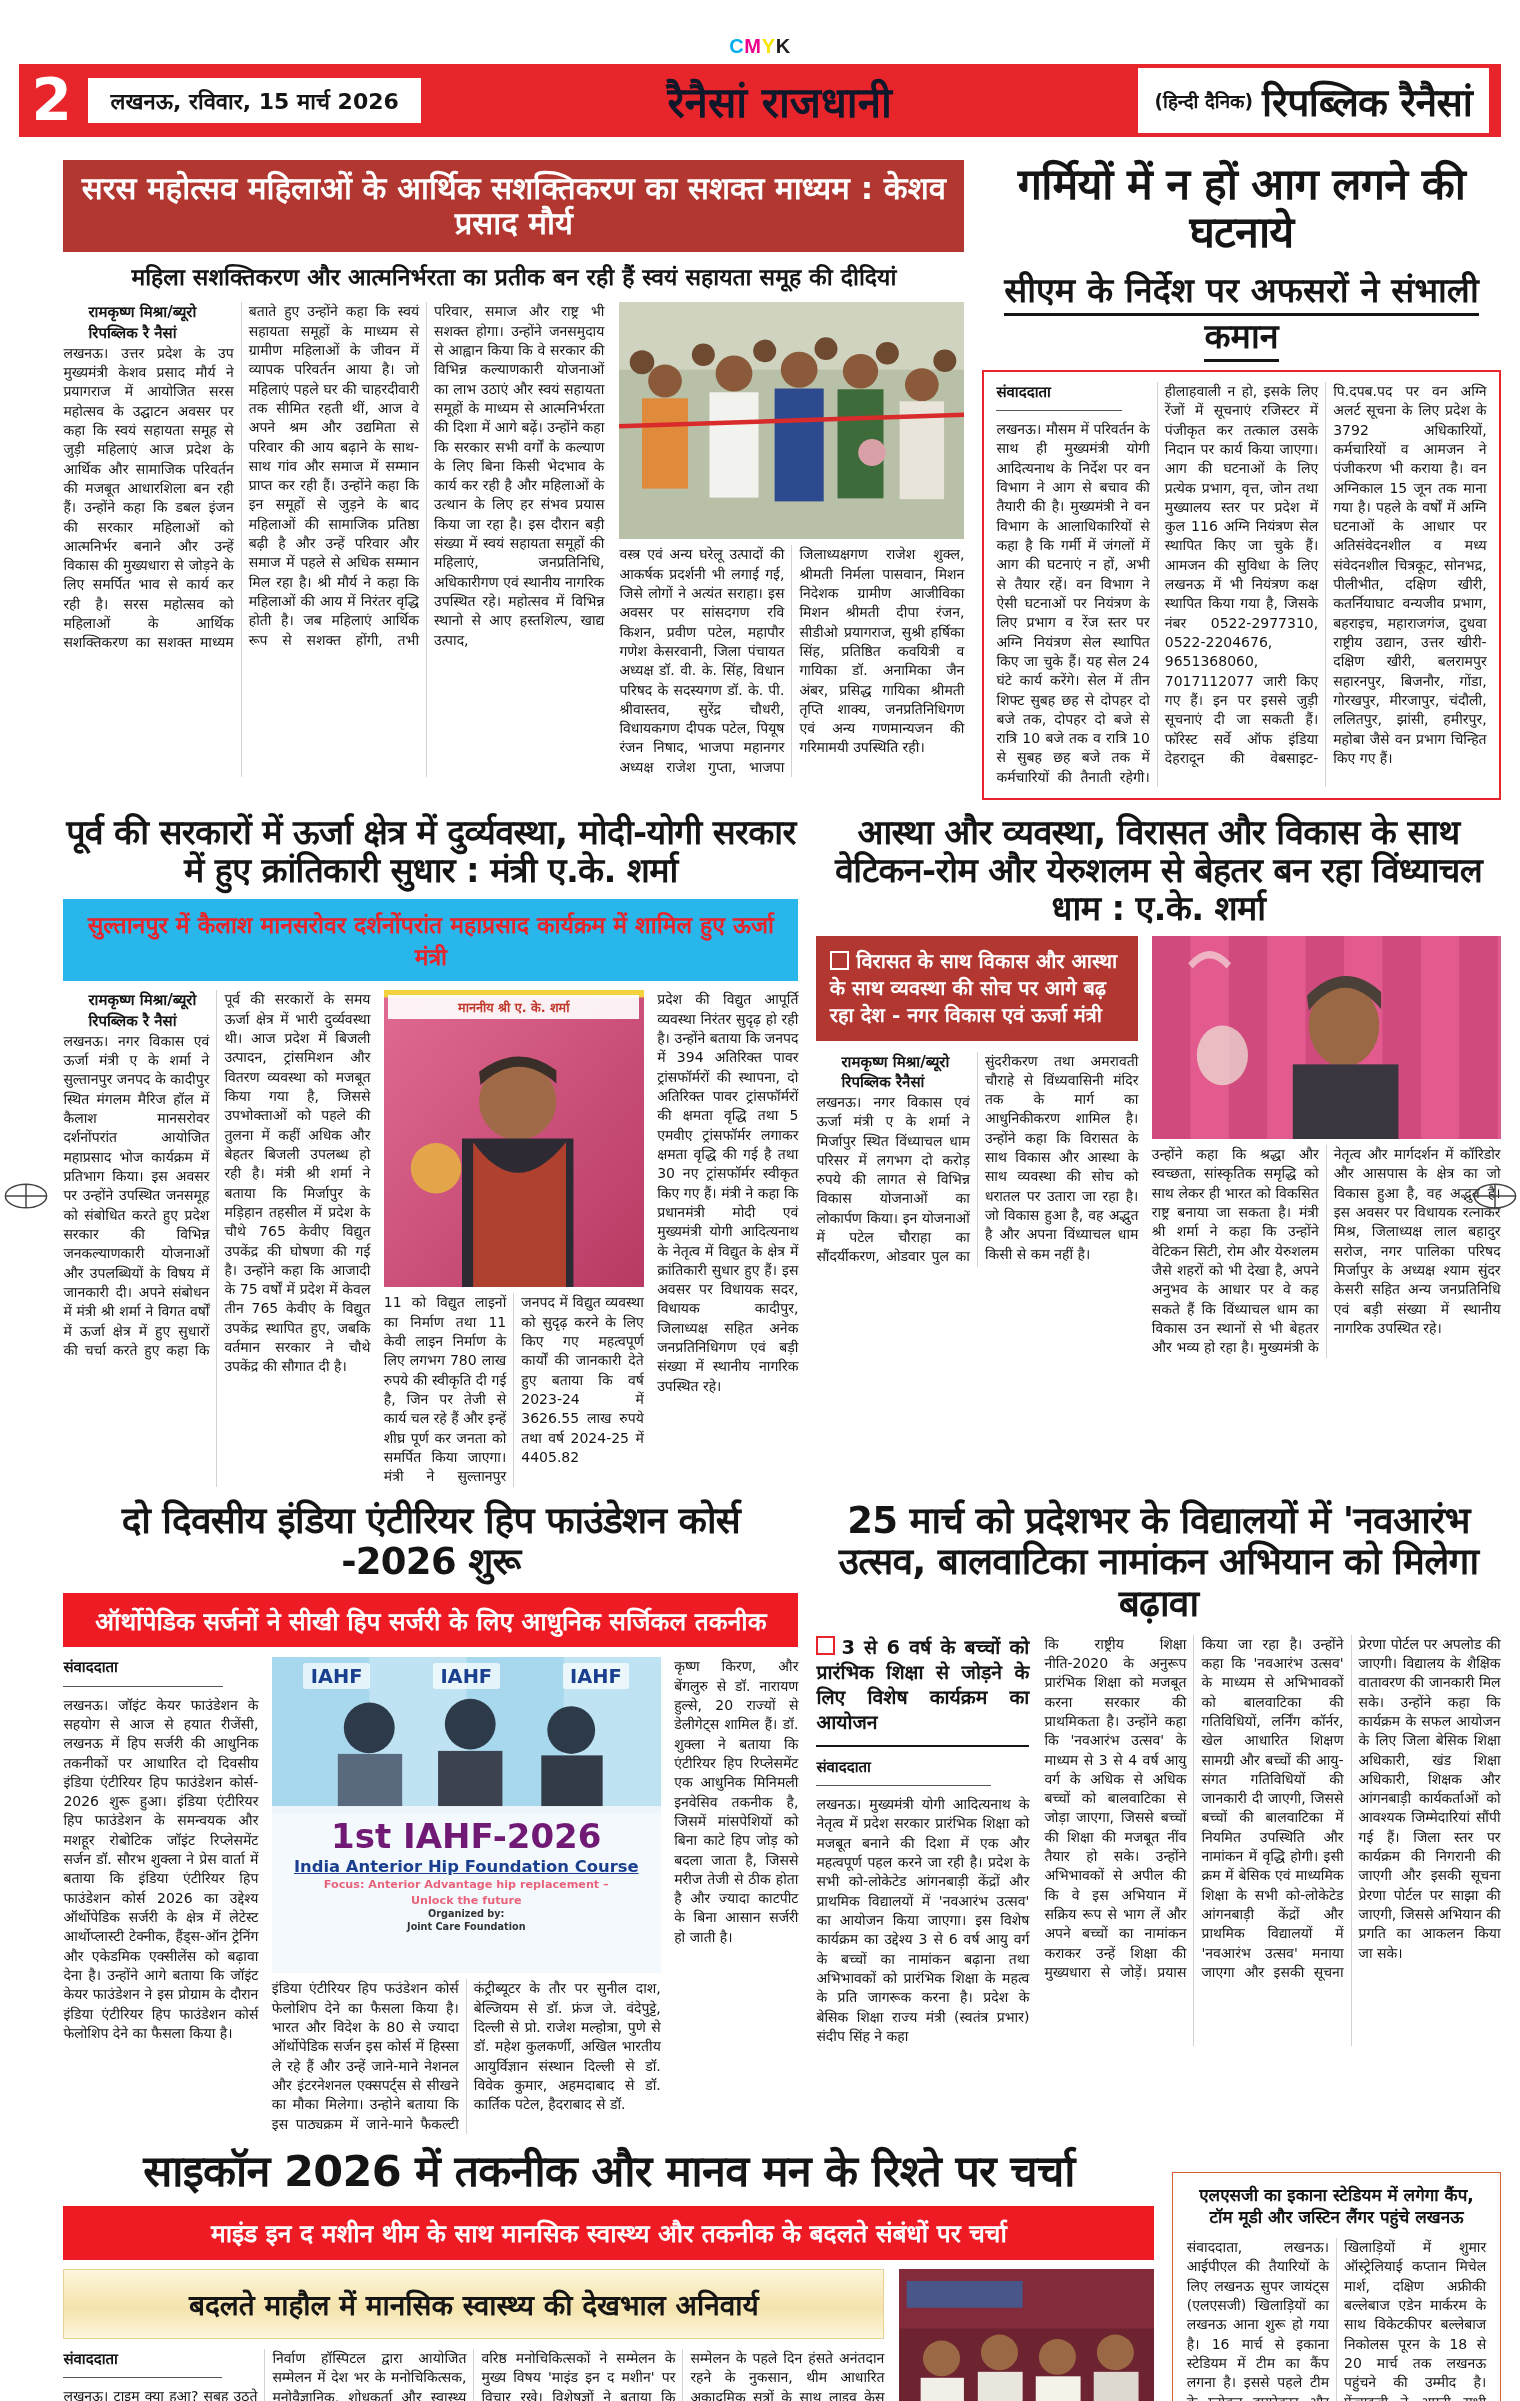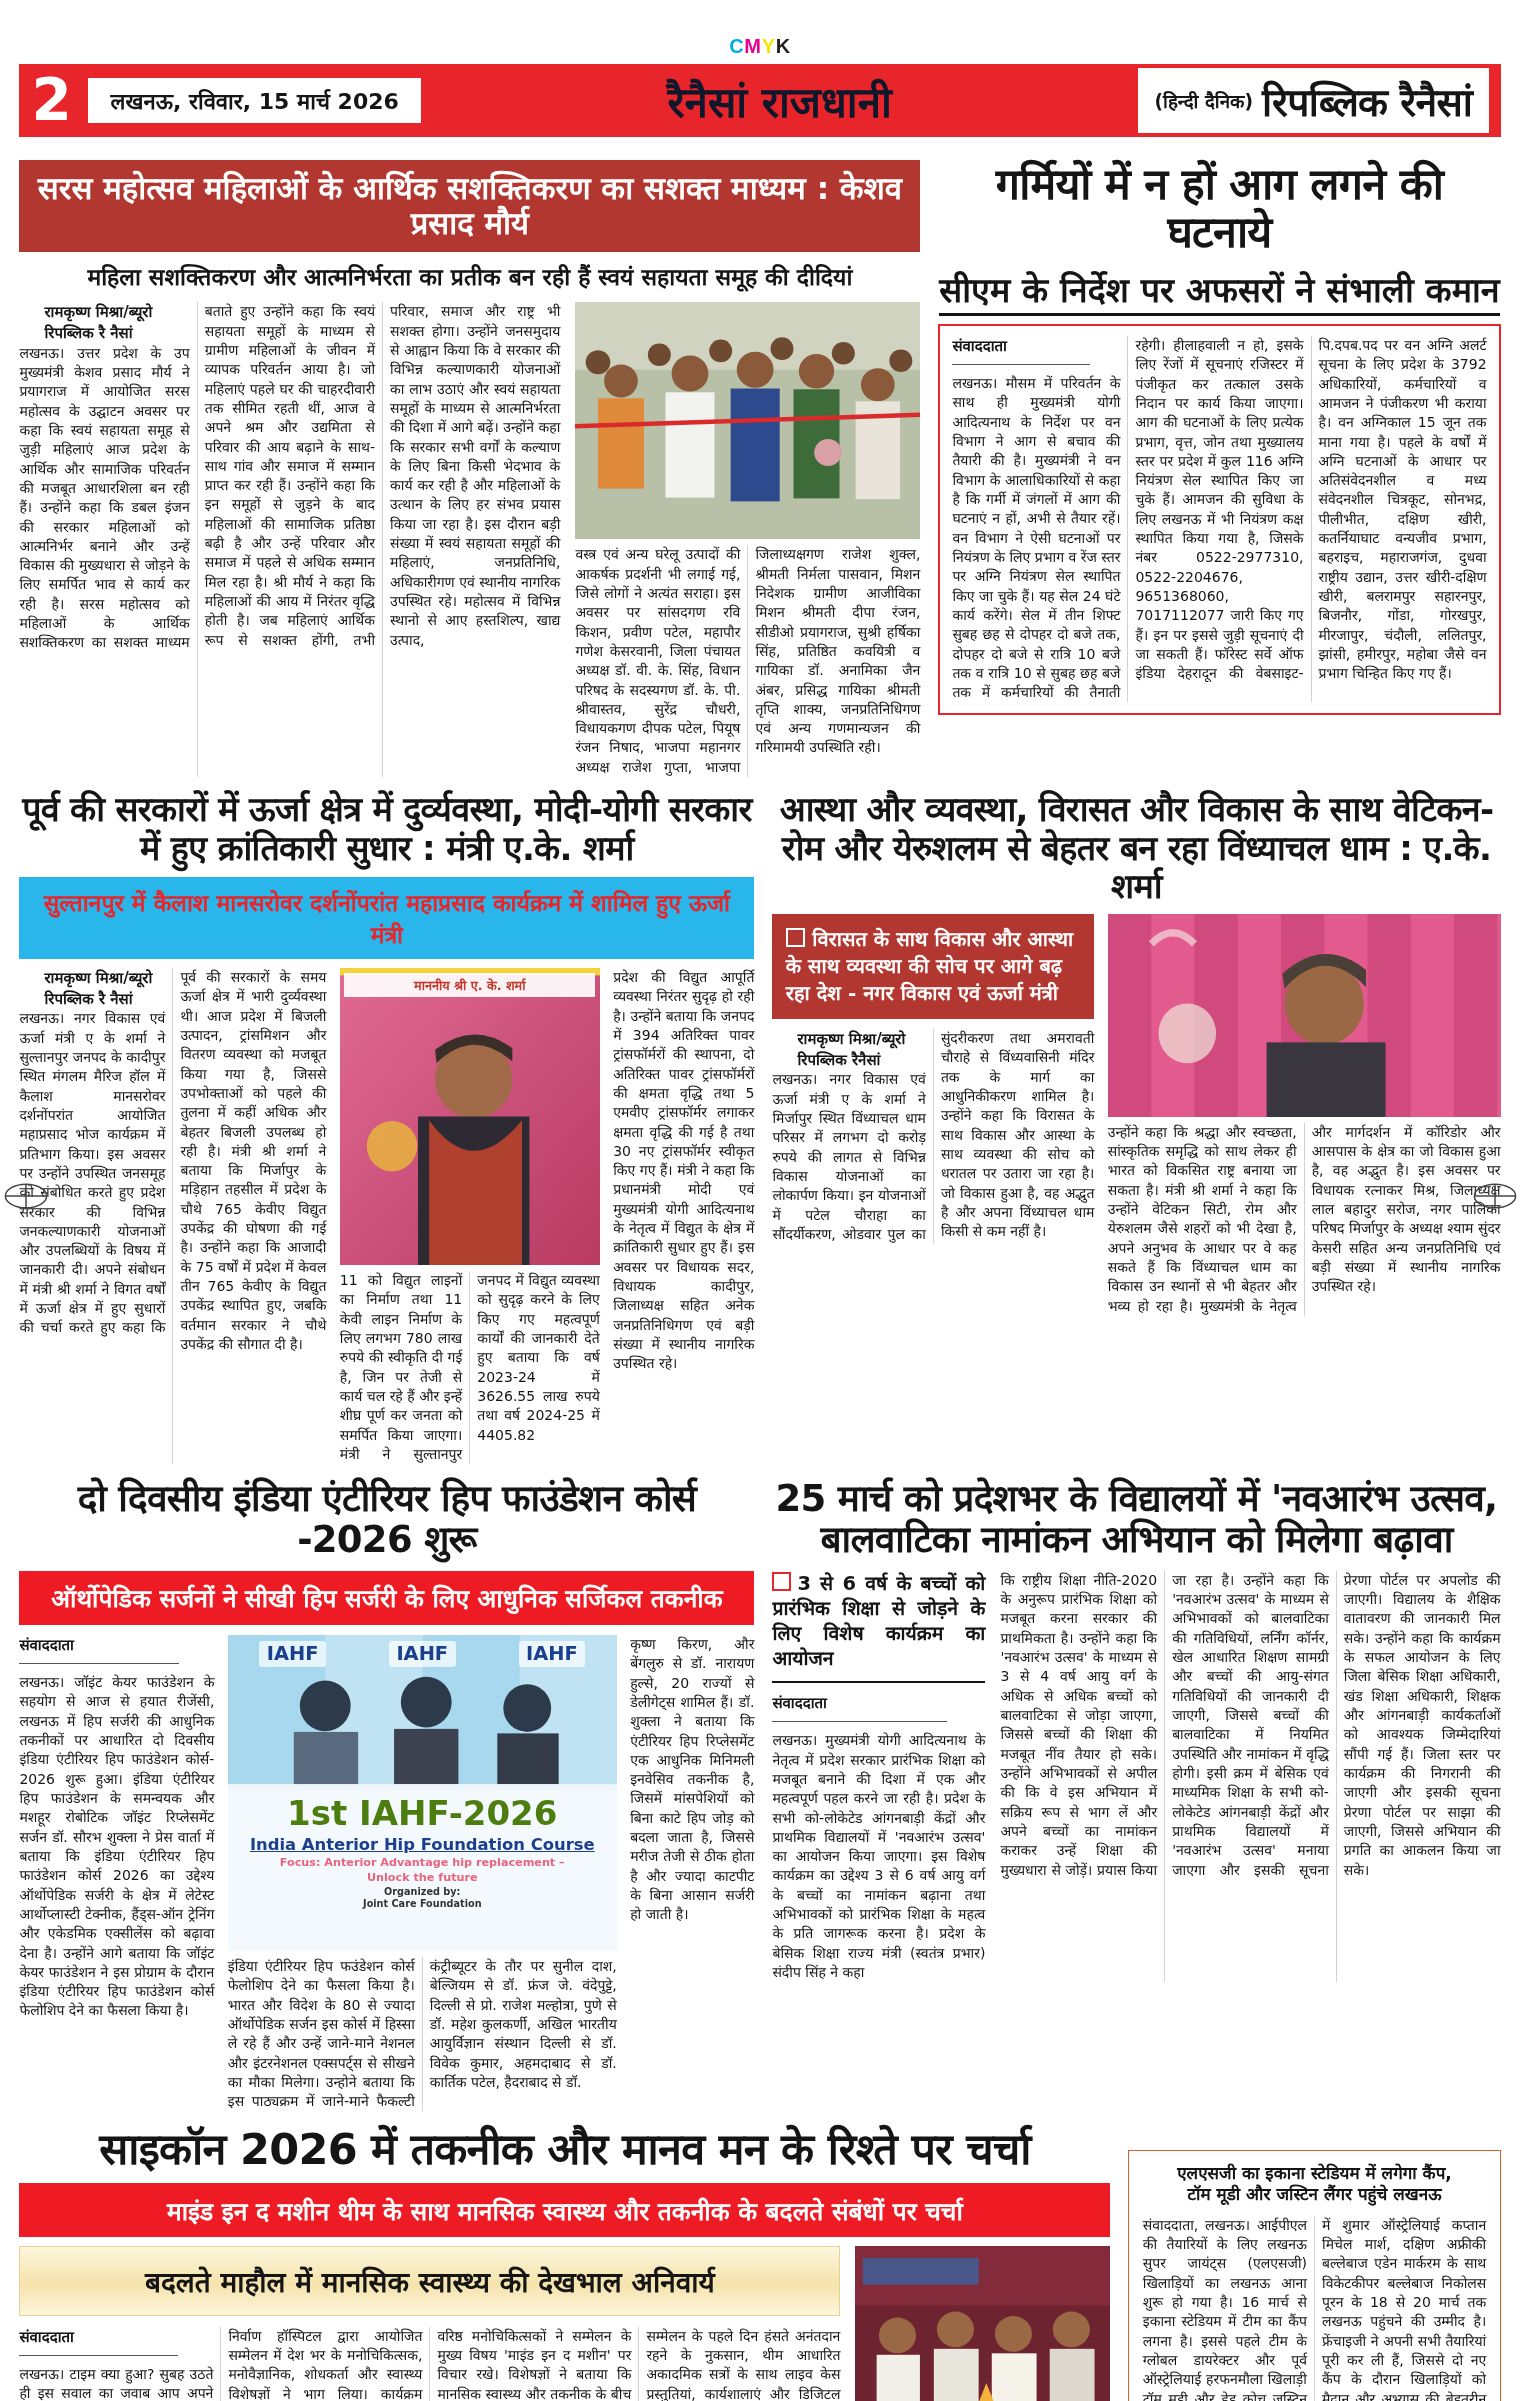--- a/index.html
+++ b/index.html
@@ -15,21 +15,21 @@
   
   .masthead{display:flex;align-items:center;background:#e8252b;margin:4.5px 19.4px 0;height:73px;padding:0 12px;}
   .page-num{color:#fff;font-size:58px;font-weight:bold;line-height:1;margin-right:16.4px;}
   .date-box{background:#fff;padding:7.5px 22.4px;font-size:22px;font-weight:bold;white-space:nowrap;}
   .mast-title{color:#0f172a;font-size:42px;font-weight:bold;flex:1;text-align:center;white-space:nowrap;}
   .brand-box{background:#fff;padding:6px 16.4px;display:flex;align-items:center;gap:9px;white-space:nowrap;}
   .brand-tag{font-size:18.7px;font-weight:bold;}
   .brand-name{font-size:39px;font-weight:bold;letter-spacing:-0.7px;}
   
   .content{padding:10.4px 19.4px 0;}
-  .row{display:grid;gap:18px;margin-top:13.4px;}
+  .row{display:grid;gap:18px;margin-top:13.4px;margin-left:44px;}
   .row1{grid-template-columns:901px 1fr;}
   .row2{grid-template-columns:735px 1fr;}
   .row3{grid-template-columns:735px 1fr;}
   .row4{grid-template-columns:1091px 1fr;}
   .headline-banner{background:#b23730;color:#fff;text-align:center;font-weight:bold;
                    font-size:31px;line-height:1.15;padding:10.4px 7.5px;}
   .subhead-black{font-size:23px;font-weight:bold;text-align:center;padding:7.5px 0 3px;}
   .big-headline{font-size:43px;font-weight:bold;text-align:center;line-height:1.12;letter-spacing:-0.7px;}
   .big-headline.small{font-size:34px;}
   .big-headline.mid{font-size:37px;}
@@ -73,21 +73,21 @@
   .photo svg{display:block;width:100%;height:100%;}
   .photo-a{height:237px;}
   .photo-c{height:297px;}
   .photo-d{height:203px;}
   .photo-e{height:316px;}
   .photo-g{height:231px;}
   .photo-overlay-top{position:absolute;top:4.5px;left:4.5px;right:4.5px;background:rgba(255,255,255,.92);
                      color:#c0392b;font-weight:bold;font-size:12.7px;text-align:center;padding:3px 1.5px;}
   .iahf-banner{position:absolute;left:0;right:0;bottom:0;height:49%;background:#f4f9fd;
                text-align:center;padding-top:6px;}
-  .iahf-t1{color:#4d7c0f;font-weight:bold;font-size:34px;line-height:1.05;}
+  .iahf-t1{color:#701a75;font-weight:bold;font-size:34px;line-height:1.05;}
   .iahf-t2{color:#1b3f8f;font-weight:bold;font-size:16.4px;margin-top:3px;text-decoration:underline;}
   .iahf-t3,.iahf-t4{color:#e8647c;font-weight:bold;font-size:11.2px;margin-top:2.2px;}
   .iahf-t5,.iahf-t6{color:#333;font-weight:bold;font-size:9.7px;margin-top:1.5px;}
   .iahf-logos{position:absolute;top:6px;left:0;right:0;display:flex;justify-content:space-around;}
   .iahf-logo{color:#1b3f8f;font-weight:bold;font-size:19.4px;background:rgba(255,255,255,.7);
              padding:1.5px 7.5px;border-radius:3px;}
 </style>
 </head>
 <body>
 

